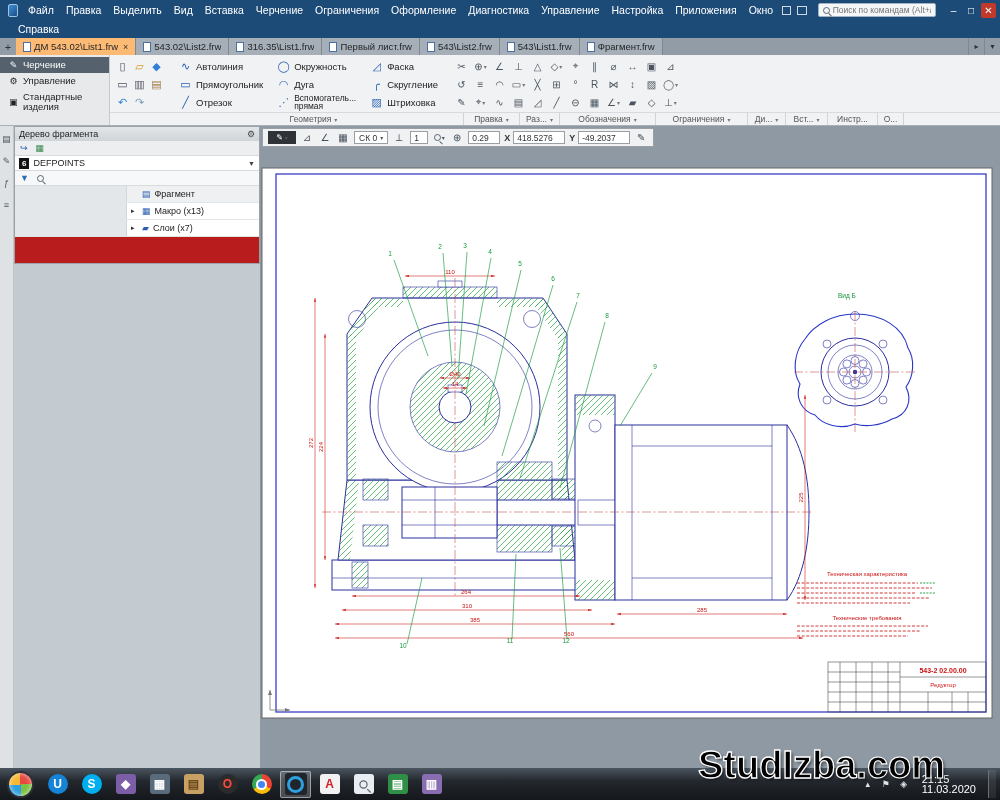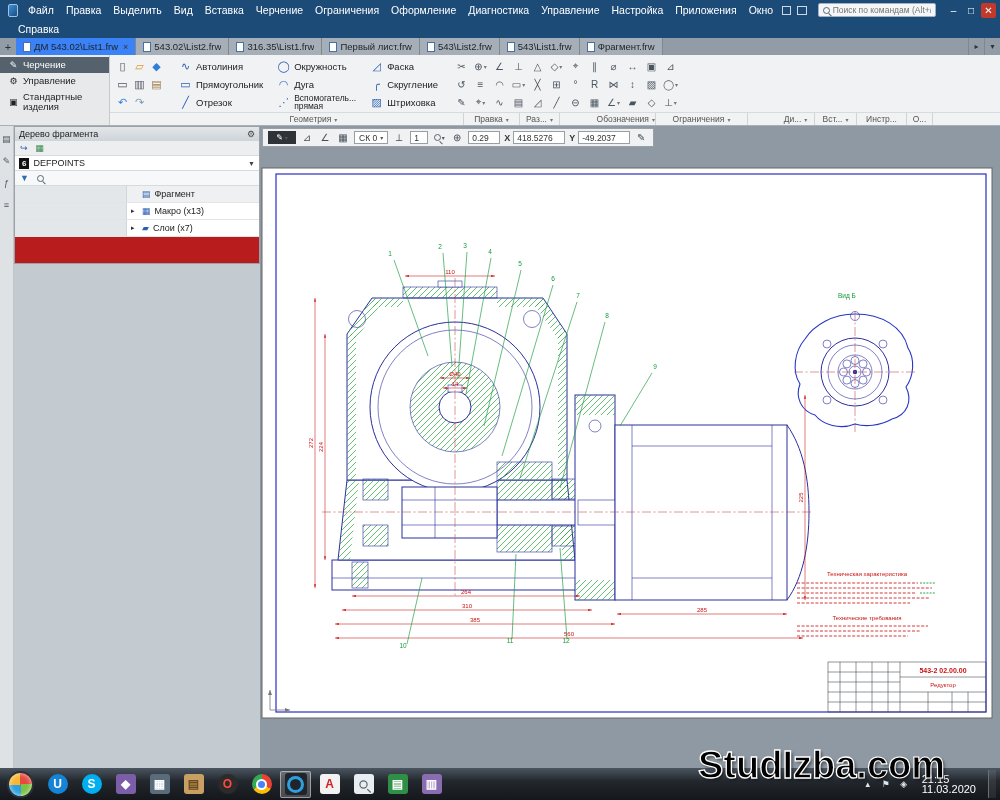--- a/index.html
+++ b/index.html
@@ -19,21 +19,21 @@
   .mag-icon{position:relative;display:inline-block;width:7px;height:7px;border:1.4px solid #5a6670;border-radius:50%;flex:none}
   .mag-icon::after{content:"";position:absolute;left:5.5px;top:5.5px;width:4px;height:1.4px;background:#5a6670;transform:rotate(45deg);transform-origin:0 0}
   .win-btn{width:21px;height:15px;display:flex;align-items:center;justify-content:center;font-size:10px;margin-left:2px}
   .win-close{background:#c0392b;border-radius:2px}
   .tb-row2{height:18px;display:flex;align-items:center;padding-left:12px}
 
   
   .tabbar{position:absolute;left:0;top:38px;width:1000px;height:17px;background:#929ca6;display:flex;align-items:stretch;font-size:9.5px;color:#1d2226}
   .newtab-btn{width:16px;display:flex;align-items:center;justify-content:center;font-size:11px;color:#2b3238}
   .tab{display:flex;align-items:center;gap:3px;padding:0 7px;background:#a6afb7;border-right:1px solid #7e888f;max-width:135px;cursor:default}
-  .tab.active{background:#3b82f6}
+  .tab.active{background:#fdba74}
   .tab-icon{width:8px;height:10px;background:#fff;border:1px solid #4a6fa5;flex:none}
   .tab-label{white-space:nowrap;overflow:hidden;text-overflow:ellipsis}
   .tab-close{font-size:9px;padding-left:2px;color:#333}
   .tab-controls{margin-left:auto;display:flex;align-items:center}
   .tab-ctrl{width:16px;height:100%;display:flex;align-items:center;justify-content:center;font-size:8px;color:#2b3238;border-left:1px solid #7e888f}
 
   
   .ribbon{position:absolute;left:0;top:55px;width:1000px;height:71px;background:#f1f2f3;border-bottom:1px solid #a9afb4;display:flex}
   .categories{width:110px;background:#e7e9eb;border-right:1px solid #c5cacd;padding:2px 0 0 0;flex:none}
   .cat-item{display:flex;align-items:center;gap:4px;font-size:9.5px;padding:3px 2px 3px 8px;color:#222;line-height:10px}
@@ -410,29 +410,29 @@
             <span class="ar">▾</span>
           </div>
           <div class="section" style="width: 56px;">
             <span>Правка</span>
             <span class="ar">▾</span>
           </div>
           <div class="section" style="width: 40px;">
             <span>Раз...</span>
             <span class="ar">▾</span>
           </div>
-          <div class="section" style="width: 96px; justify-content: flex-end;">
+          <div class="section" style="width: 96px;">
             <span>Обозначения</span>
             <span class="ar">▾</span>
           </div>
           <div class="section" style="width: 92px;">
             <span>Ограничения</span>
             <span class="ar">▾</span>
           </div>
-          <div class="section" style="width: 38px; margin-left: 29px;">
+          <div class="section" style="width: 38px;">
             <span>Ди...</span>
             <span class="ar">▾</span>
           </div>
           <div class="section" style="width: 42px;">
             <span>Вст...</span>
             <span class="ar">▾</span>
           </div>
           <div class="section" style="width: 50px;">
             <span>Инстр...</span>
           </div>

